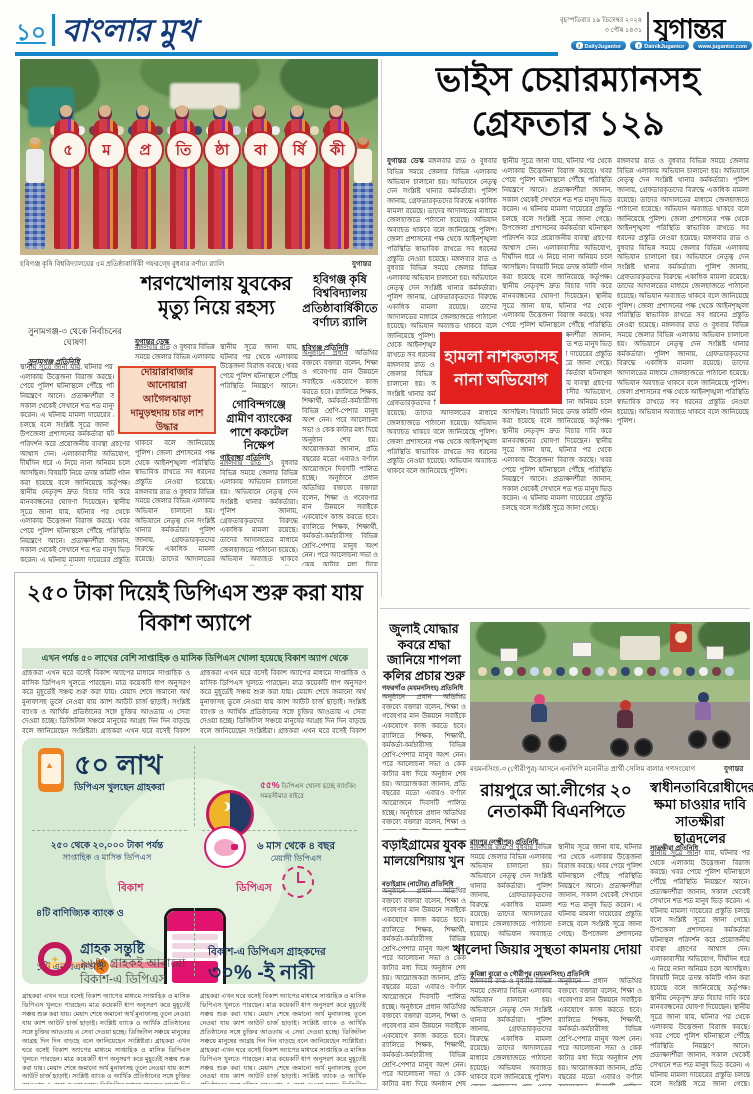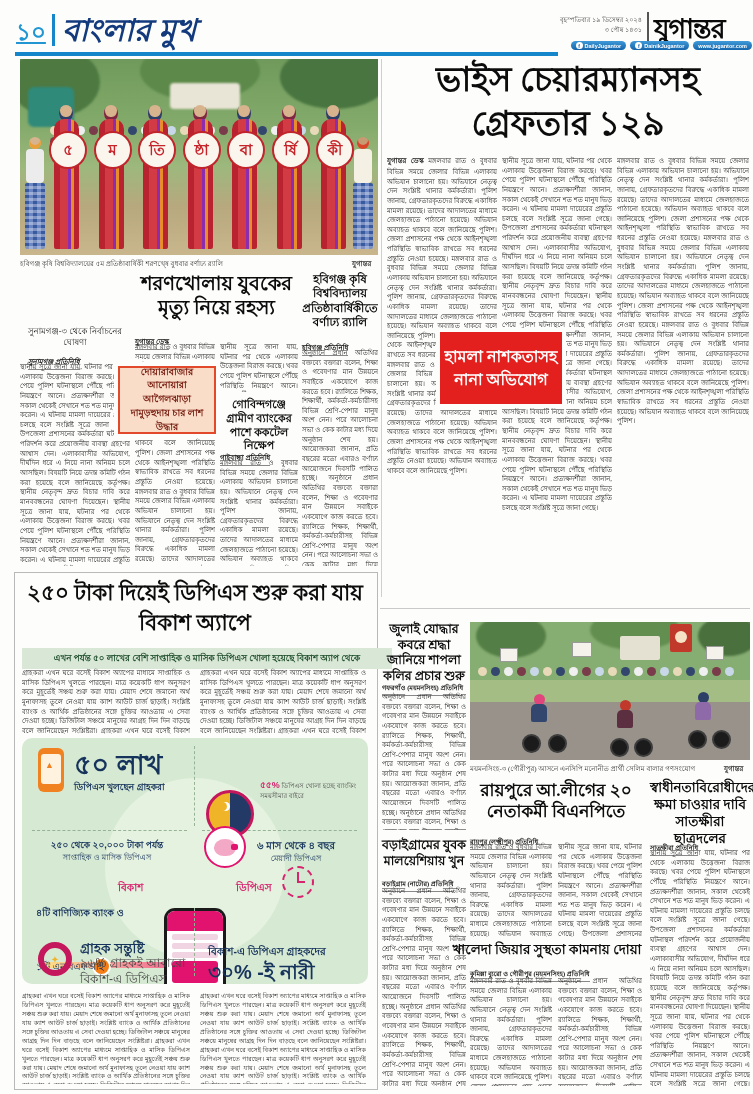--- a/index.html
+++ b/index.html
@@ -158,20 +158,25 @@
           <div class="fcirc">৫</div>
         </div>
       <div class="fig">
           <div class="fhead"></div>
           <div class="fbody"></div>
           <div class="fcirc">ম</div>
         </div>
       <div class="fig">
           <div class="fhead"></div>
           <div class="fbody"></div>
+          <div class="fcirc">প্র</div>
+        </div>
+      <div class="fig">
+          <div class="fhead"></div>
+          <div class="fbody"></div>
           <div class="fcirc">তি</div>
         </div>
       <div class="fig">
           <div class="fhead"></div>
           <div class="fbody"></div>
           <div class="fcirc">ষ্ঠা</div>
         </div>
       <div class="fig">
           <div class="fhead"></div>
           <div class="fbody"></div>
@@ -182,21 +187,21 @@
           <div class="fbody"></div>
           <div class="fcirc">র্ষি</div>
         </div>
       <div class="fig">
           <div class="fhead"></div>
           <div class="fbody"></div>
           <div class="fcirc">কী</div>
         </div>
     </div>
   </div>
-  <div class="abs caption" style="left:20px;top:258px;width:310px;">হবিগঞ্জ কৃষি বিশ্ববিদ্যালয়ের ৫ম প্রতিষ্ঠাবার্ষিকী শরণখ্ষে বুধবার বর্ণাঢ্য র‌্যালি</div>
+  <div class="abs caption" style="left:20px;top:258px;width:310px;">হবিগঞ্জ কৃষি বিশ্ববিদ্যালয়ের ৫ম প্রতিষ্ঠাবার্ষিকী গফরগ্ষে বুধবার বর্ণাঢ্য র‌্যালি</div>
   <div class="abs credit" style="left:352px;top:258px;">যুগান্তর</div>
 
   <div class="abs" style="left:20px;top:326px;width:110px;font-size:8.5px;text-align:center;line-height:1.3;">সুনামগঞ্জ-৩ থেকে নির্বাচনের ঘোষণা</div>
   <div class="abs" style="left:28px;top:350px;font-style:italic;"><span class="byline">সুনামগঞ্জ প্রতিনিধি</span></div>
   <div class="abs bodytxt" style="left:20px;top:362px;width:110px;height:204px;">স্থানীয় সূত্রে জানা যায়, ঘটনার পর থেকে এলাকায় উত্তেজনা বিরাজ করছে। খবর পেয়ে পুলিশ ঘটনাস্থলে পৌঁছে পরিস্থিতি নিয়ন্ত্রণে আনে। প্রত্যক্ষদর্শীরা জানান, সকাল থেকেই সেখানে শত শত মানুষ ভিড় করেন। এ ঘটনায় মামলা দায়েরের প্রস্তুতি চলছে বলে সংশ্লিষ্ট সূত্রে জানা গেছে। উপজেলা প্রশাসনের কর্মকর্তারা ঘটনাস্থল পরিদর্শন করে প্রয়োজনীয় ব্যবস্থা গ্রহণের আশ্বাস দেন। এলাকাবাসীর অভিযোগ, দীর্ঘদিন ধরে এ নিয়ে নানা অনিয়ম চলে আসছিল। বিষয়টি নিয়ে তদন্ত কমিটি গঠন করা হয়েছে বলে জানিয়েছে কর্তৃপক্ষ। স্থানীয় নেতৃবৃন্দ দ্রুত বিচার দাবি করে মানববন্ধনের ঘোষণা দিয়েছেন। স্থানীয় সূত্রে জানা যায়, ঘটনার পর থেকে এলাকায় উত্তেজনা বিরাজ করছে। খবর পেয়ে পুলিশ ঘটনাস্থলে পৌঁছে পরিস্থিতি নিয়ন্ত্রণে আনে। প্রত্যক্ষদর্শীরা জানান, সকাল থেকেই সেখানে শত শত মানুষ ভিড় করেন। এ ঘটনায় মামলা দায়েরের প্রস্তুতি চলছে বলে সংশ্লিষ্ট সূত্রে জানা গেছে। উপজেলা প্রশাসনের কর্মকর্তারা ঘটনাস্থল পরিদর্শন করে প্রয়োজনীয় ব্যবস্থা গ্রহণের আশ্বাস দেন। এলাকাবাসীর অভিযোগ, দীর্ঘদিন ধরে এ নিয়ে নানা অনিয়ম চলে আসছিল। বিষয়টি নিয়ে তদন্ত কমিটি গঠন করা হয়েছে বলে জানিয়েছে কর্তৃপক্ষ। স্থানীয় নেতৃবৃন্দ দ্রুত বিচার দাবি করে মানববন্ধনের ঘোষণা দিয়েছেন। স্থানীয় সূত্রে জানা যায়, ঘটনার পর থেকে এলাকায় উত্তেজনা বিরাজ করছে। খবর পেয়ে পুলিশ ঘটনাস্থলে পৌঁছে পরিস্থিতি নিয়ন্ত্রণে আনে। প্রত্যক্ষদর্শীরা জানান, সকাল থেকেই সেখানে শত শত মানুষ ভিড় করেন। এ ঘটনায় মামলা দায়েরের প্রস্তুতি চলছে বলে সংশ্লিষ্ট সূত্রে জানা গেছে।</div>
 
   <div class="abs hl" style="left:135px;top:272px;width:163px;font-size:19.5px;">শরণখোলায় যুবকের মৃত্যু নিয়ে রহস্য</div>
   <div class="abs" style="left:135px;top:330px;"><span class="byline">যুগান্তর ডেস্ক</span></div>
   <div class="abs bodytxt" style="left:135px;top:342px;width:80px;height:224px;">মঙ্গলবার রাত ও বুধবার বিভিন্ন সময়ে জেলার বিভিন্ন এলাকায় অভিযান চালানো হয়। অভিযানে নেতৃত্ব দেন সংশ্লিষ্ট থানার কর্মকর্তারা। পুলিশ জানায়, গ্রেফতারকৃতদের বিরুদ্ধে একাধিক মামলা রয়েছে। তাদের আদালতের মাধ্যমে জেলহাজতে পাঠানো হয়েছে। অভিযান অব্যাহত থাকবে বলে জানিয়েছে পুলিশ। জেলা প্রশাসনের পক্ষ থেকে আইনশৃঙ্খলা পরিস্থিতি স্বাভাবিক রাখতে সব ধরনের প্রস্তুতি নেওয়া হয়েছে। মঙ্গলবার রাত ও বুধবার বিভিন্ন সময়ে জেলার বিভিন্ন এলাকায় অভিযান চালানো হয়। অভিযানে নেতৃত্ব দেন সংশ্লিষ্ট থানার কর্মকর্তারা। পুলিশ জানায়, গ্রেফতারকৃতদের বিরুদ্ধে একাধিক মামলা রয়েছে। তাদের আদালতের মাধ্যমে জেলহাজতে পাঠানো হয়েছে। অভিযান অব্যাহত থাকবে বলে জানিয়েছে পুলিশ। জেলা প্রশাসনের পক্ষ থেকে আইনশৃঙ্খলা পরিস্থিতি স্বাভাবিক রাখতে সব ধরনের প্রস্তুতি নেওয়া হয়েছে। মঙ্গলবার রাত ও বুধবার বিভিন্ন সময়ে জেলার বিভিন্ন এলাকায় অভিযান চালানো হয়। অভিযানে নেতৃত্ব দেন সংশ্লিষ্ট থানার কর্মকর্তারা। পুলিশ জানায়, গ্রেফতারকৃতদের বিরুদ্ধে একাধিক মামলা রয়েছে। তাদের আদালতের মাধ্যমে জেলহাজতে পাঠানো হয়েছে। অভিযান অব্যাহত থাকবে বলে জানিয়েছে পুলিশ। জেলা প্রশাসনের পক্ষ থেকে আইনশৃঙ্খলা পরিস্থিতি স্বাভাবিক রাখতে সব ধরনের প্রস্তুতি নেওয়া হয়েছে। অভিযান অব্যাহত থাকবে বলে জানিয়েছে পুলিশ।</div>
   <div class="abs bodytxt" style="left:220px;top:342px;width:78px;height:50px;">স্থানীয় সূত্রে জানা যায়, ঘটনার পর থেকে এলাকায় উত্তেজনা বিরাজ করছে। খবর পেয়ে পুলিশ ঘটনাস্থলে পৌঁছে পরিস্থিতি নিয়ন্ত্রণে আনে। প্রত্যক্ষদর্শীরা জানান, সকাল থেকেই সেখানে শত শত মানুষ ভিড় করেন। এ ঘটনায় মামলা দায়েরের প্রস্তুতি চলছে বলে সংশ্লিষ্ট সূত্রে জানা গেছে। উপজেলা প্রশাসনের কর্মকর্তারা ঘটনাস্থল পরিদর্শন করে প্রয়োজনীয় ব্যবস্থা গ্রহণের আশ্বাস দেন। এলাকাবাসীর অভিযোগ, দীর্ঘদিন ধরে এ নিয়ে নানা অনিয়ম চলে আসছিল। বিষয়টি নিয়ে তদন্ত কমিটি গঠন করা হয়েছে বলে জানিয়েছে কর্তৃপক্ষ। স্থানীয় নেতৃবৃন্দ দ্রুত বিচার দাবি করে মানববন্ধনের ঘোষণা দিয়েছেন। স্থানীয় সূত্রে জানা যায়, ঘটনার পর থেকে এলাকায় উত্তেজনা বিরাজ করছে। খবর পেয়ে পুলিশ ঘটনাস্থলে পৌঁছে পরিস্থিতি নিয়ন্ত্রণে আনে। প্রত্যক্ষদর্শীরা জানান, সকাল থেকেই সেখানে শত শত মানুষ ভিড় করেন। এ ঘটনায় মামলা দায়েরের প্রস্তুতি চলছে বলে সংশ্লিষ্ট সূত্রে জানা গেছে। উপজেলা প্রশাসনের কর্মকর্তারা ঘটনাস্থল পরিদর্শন করে প্রয়োজনীয় ব্যবস্থা গ্রহণের আশ্বাস দেন। এলাকাবাসীর অভিযোগ, দীর্ঘদিন ধরে এ নিয়ে নানা অনিয়ম চলে আসছিল। বিষয়টি নিয়ে তদন্ত কমিটি গঠন করা হয়েছে বলে জানিয়েছে কর্তৃপক্ষ। স্থানীয় নেতৃবৃন্দ দ্রুত বিচার দাবি করে মানববন্ধনের ঘোষণা দিয়েছেন। স্থানীয় সূত্রে জানা যায়, ঘটনার পর থেকে এলাকায় উত্তেজনা বিরাজ করছে। খবর পেয়ে পুলিশ ঘটনাস্থলে পৌঁছে পরিস্থিতি নিয়ন্ত্রণে আনে। প্রত্যক্ষদর্শীরা জানান, সকাল থেকেই সেখানে শত শত মানুষ ভিড় করেন। এ ঘটনায় মামলা দায়েরের প্রস্তুতি চলছে বলে সংশ্লিষ্ট সূত্রে জানা গেছে।</div>
@@ -225,21 +230,21 @@
 
   <div class="abs alertbox" style="left:440px;top:332px;width:122px;height:72px;font-size:16px;line-height:1.45;z-index:5;">
     <div>
       <div>হামলা নাশকতাসহ</div>
       <div>নানা অভিযোগ</div>
     </div>
   </div>
 
   <div class="abs" style="left:14px;top:572px;width:362px;height:516px;border:1px solid #b9b9b9;"></div>
   <div class="abs hl" style="left:24px;top:578px;width:342px;font-size:21.5px;line-height:1.4;">২৫০ টাকা দিয়েই ডিপিএস শুরু করা যায় বিকাশ অ্যাপে</div>
-  <div class="abs greenbar" style="left:22px;top:648px;width:346px;font-size:8.8px;padding:3px 12px;">এখন পর্যন্ত ৫০ লাখের বেশি সাপ্তাহিক ও মাসিক ডিপিএস খোলা হয়েছে বিকাশ অ্যাপ থেকে</div>
+  <div class="abs greenbar" style="left:22px;top:648px;width:346px;font-size:8.8px;padding:3px 0;">এখন পর্যন্ত ৫০ লাখের বেশি সাপ্তাহিক ও মাসিক ডিপিএস খোলা হয়েছে বিকাশ অ্যাপ থেকে</div>
 
   <div class="abs bodytxt" style="left:22px;top:668px;width:168px;height:66px;">গ্রাহকরা এখন ঘরে বসেই বিকাশ অ্যাপের মাধ্যমে সাপ্তাহিক ও মাসিক ডিপিএস খুলতে পারছেন। মাত্র কয়েকটি ধাপ অনুসরণ করে মুহূর্তেই সঞ্চয় শুরু করা যায়। মেয়াদ শেষে জমানো অর্থ মুনাফাসহ তুলে নেওয়া যায় ক্যাশ আউট চার্জ ছাড়াই। সংশ্লিষ্ট ব্যাংক ও আর্থিক প্রতিষ্ঠানের সঙ্গে চুক্তির আওতায় এ সেবা দেওয়া হচ্ছে। ডিজিটাল সঞ্চয়ে মানুষের আগ্রহ দিন দিন বাড়ছে বলে জানিয়েছেন সংশ্লিষ্টরা। গ্রাহকরা এখন ঘরে বসেই বিকাশ অ্যাপের মাধ্যমে সাপ্তাহিক ও মাসিক ডিপিএস খুলতে পারছেন। মাত্র কয়েকটি ধাপ অনুসরণ করে মুহূর্তেই সঞ্চয় শুরু করা যায়। মেয়াদ শেষে জমানো অর্থ মুনাফাসহ তুলে নেওয়া যায় ক্যাশ আউট চার্জ ছাড়াই। সংশ্লিষ্ট ব্যাংক ও আর্থিক প্রতিষ্ঠানের সঙ্গে চুক্তির আওতায় এ সেবা দেওয়া হচ্ছে। ডিজিটাল সঞ্চয়ে মানুষের আগ্রহ দিন দিন বাড়ছে বলে জানিয়েছেন সংশ্লিষ্টরা। মেয়াদ শেষে জমানো অর্থ মুনাফাসহ তুলে নেওয়া যায় ক্যাশ আউট চার্জ ছাড়াই।</div>
   <div class="abs bodytxt" style="left:200px;top:668px;width:166px;height:66px;">গ্রাহকরা এখন ঘরে বসেই বিকাশ অ্যাপের মাধ্যমে সাপ্তাহিক ও মাসিক ডিপিএস খুলতে পারছেন। মাত্র কয়েকটি ধাপ অনুসরণ করে মুহূর্তেই সঞ্চয় শুরু করা যায়। মেয়াদ শেষে জমানো অর্থ মুনাফাসহ তুলে নেওয়া যায় ক্যাশ আউট চার্জ ছাড়াই। সংশ্লিষ্ট ব্যাংক ও আর্থিক প্রতিষ্ঠানের সঙ্গে চুক্তির আওতায় এ সেবা দেওয়া হচ্ছে। ডিজিটাল সঞ্চয়ে মানুষের আগ্রহ দিন দিন বাড়ছে বলে জানিয়েছেন সংশ্লিষ্টরা। গ্রাহকরা এখন ঘরে বসেই বিকাশ অ্যাপের মাধ্যমে সাপ্তাহিক ও মাসিক ডিপিএস খুলতে পারছেন। মাত্র কয়েকটি ধাপ অনুসরণ করে মুহূর্তেই সঞ্চয় শুরু করা যায়। মেয়াদ শেষে জমানো অর্থ মুনাফাসহ তুলে নেওয়া যায় ক্যাশ আউট চার্জ ছাড়াই। সংশ্লিষ্ট ব্যাংক ও আর্থিক প্রতিষ্ঠানের সঙ্গে চুক্তির আওতায় এ সেবা দেওয়া হচ্ছে। ডিজিটাল সঞ্চয়ে মানুষের আগ্রহ দিন দিন বাড়ছে বলে জানিয়েছেন সংশ্লিষ্টরা। মেয়াদ শেষে জমানো অর্থ মুনাফাসহ তুলে নেওয়া যায় ক্যাশ আউট চার্জ ছাড়াই।</div>
 
   <div class="abs ig" style="left:22px;top:738px;width:346px;height:246px;">
     <div class="bigc"></div>
     <div class="abs dash" style="left:172px;top:8px;height:80px;"></div>
     <div class="abs dashh" style="left:10px;top:92px;width:155px;"></div>
     <div class="abs dashh" style="left:180px;top:92px;width:155px;"></div>
 

